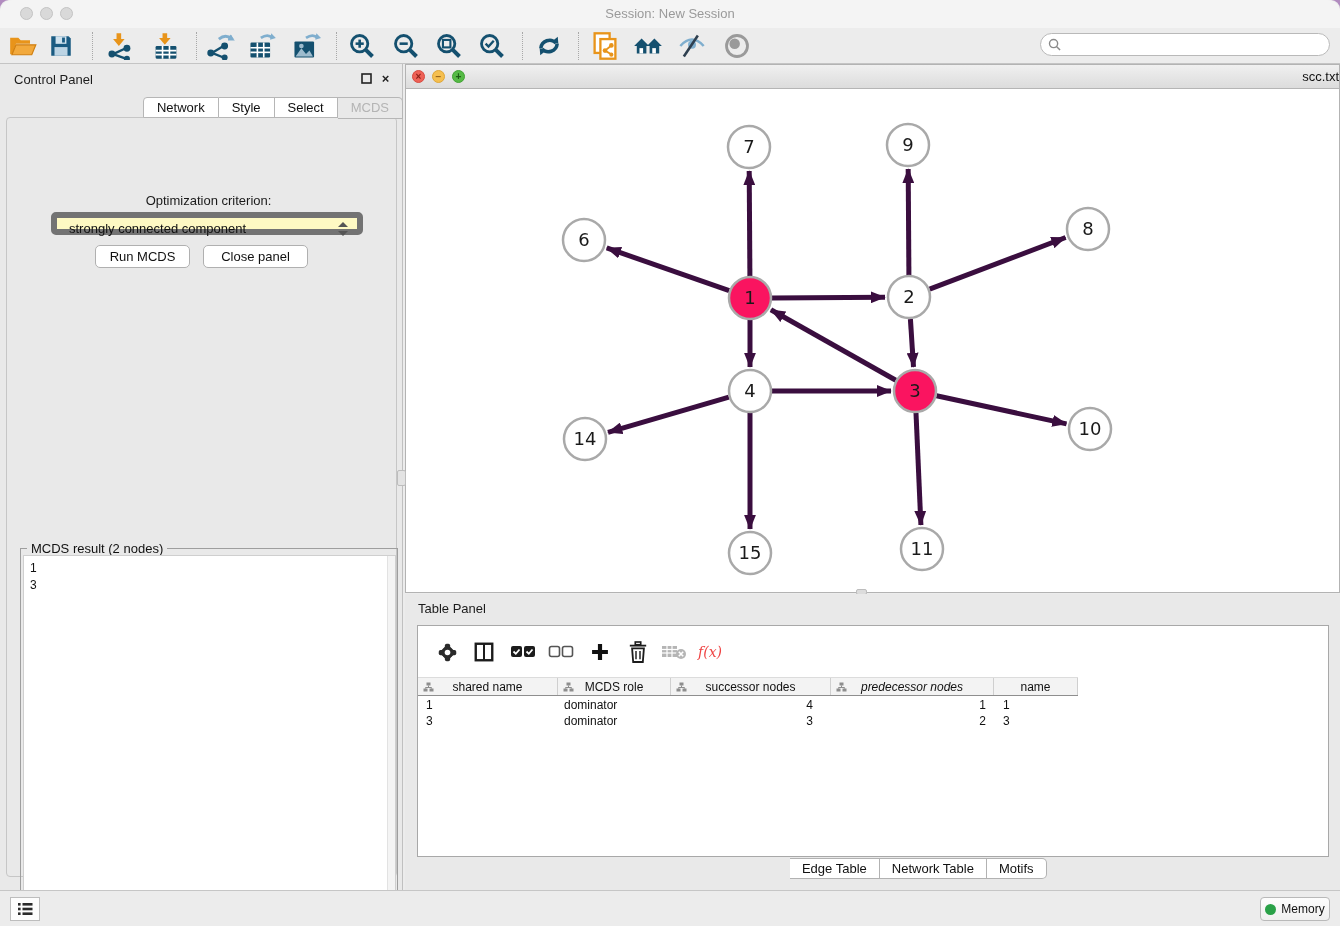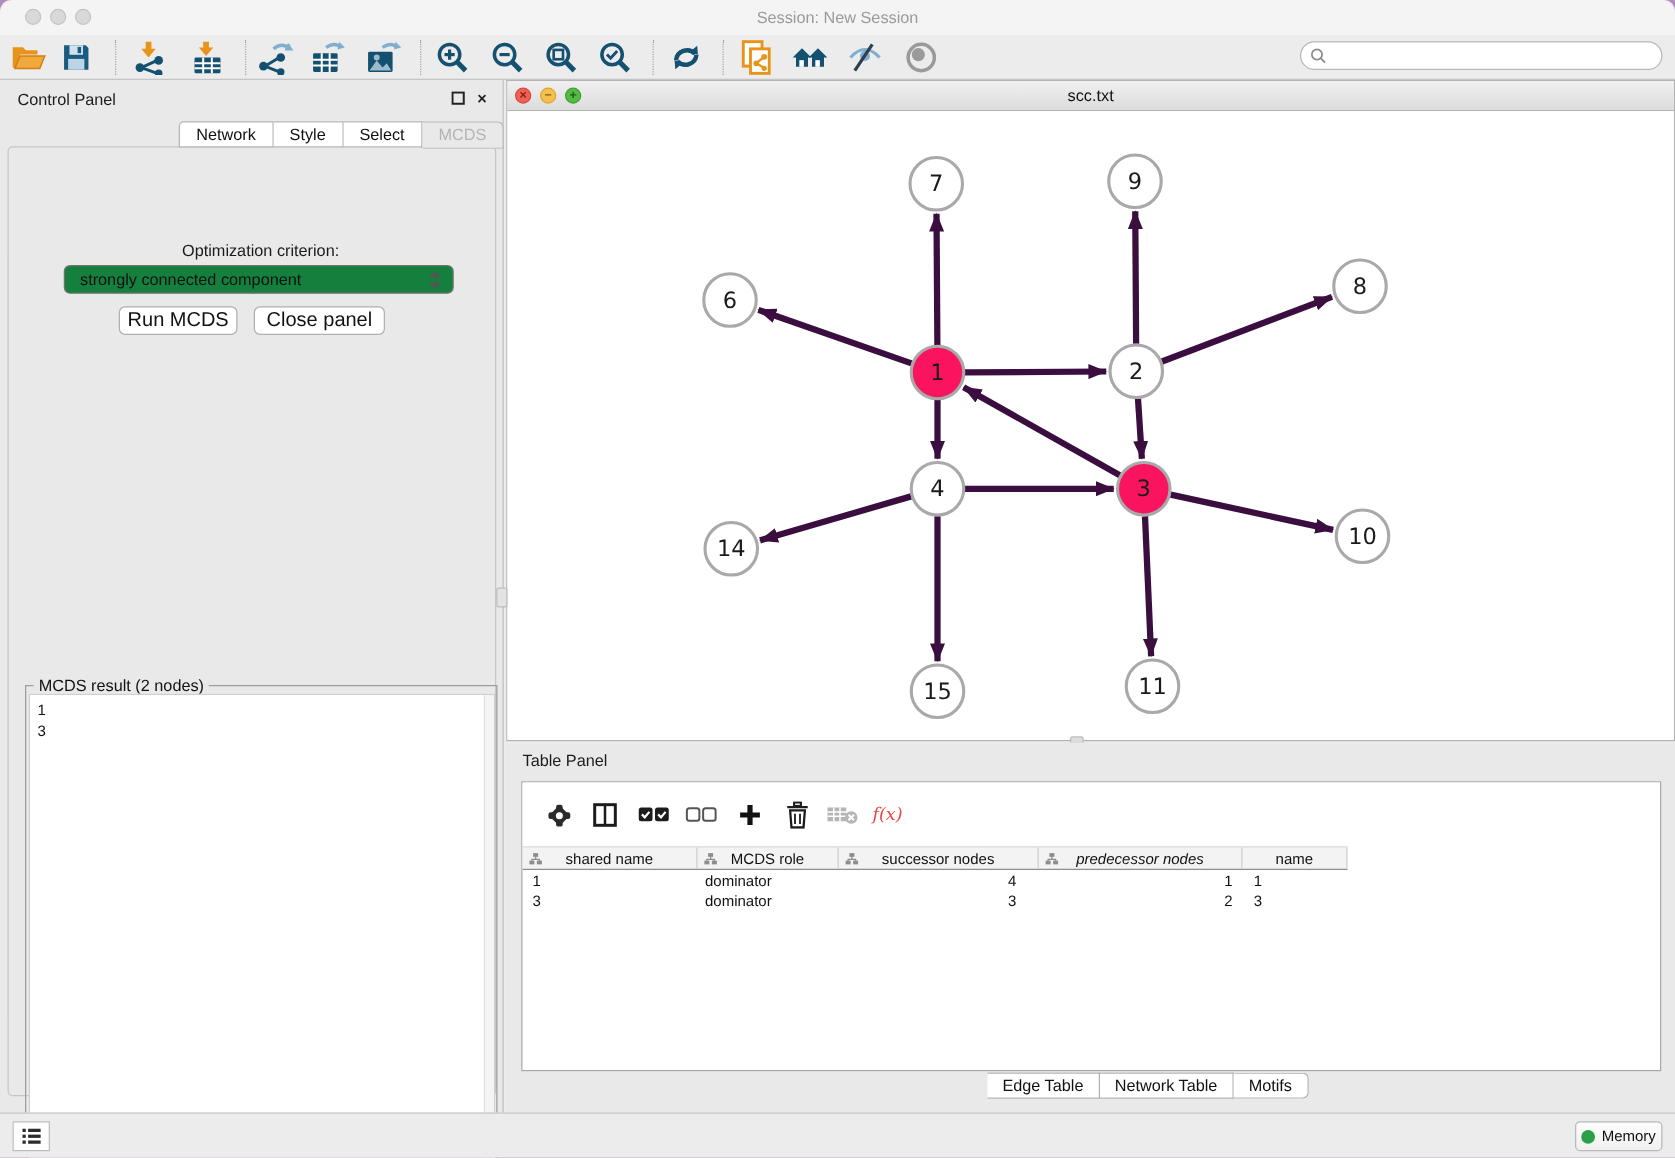--- a/index.html
+++ b/index.html
@@ -23,36 +23,36 @@
   
   .control-panel { position:absolute; left:0; top:64px; width:403px; height:826px; background:#e9e9e9; border-right:1px solid #c0c0c0; }
   .cp-header { position:absolute; left:14px; top:8px; font-size:13px; color:#1c1c1c; }
   .panel-btn { position:absolute; top:8px; width:13px; height:13px; display:flex; align-items:center; justify-content:center; font-size:13px; color:#222; }
   .cp-content { position:absolute; left:6px; top:53px; width:391px; height:760px; border:1px solid #c6c6c6; border-radius:4px; background:#e9e9e9; }
   .cp-tabs { position:absolute; left:0; top:33px; width:403px; height:21px; text-align:right; }
   .cp-tab { display:inline-block; vertical-align:top; height:21px; line-height:20px; padding:0 13px; background:#fff; border:1px solid #b6b6b6; border-left-width:0; font-size:13px; color:#111; position:relative; z-index:2; }
   .cp-tab:first-child { border-left-width:1px; border-radius:4px 0 0 0; }
   .cp-tab.active { background:#e9e9e9; color:#b4b4b4; border-radius:0 5px 0 0; height:22px; }
   .opt-label { position:absolute; left:0; top:75px; width:403px; text-align:center; font-size:13px; color:#1a1a1a; }
-  .opt-select { position:absolute; left:44px; top:94px; width:312px; height:23px; background:#15803d; border:1px solid #737373; border-radius:5px; font-size:13px; color:#111; line-height:21px; padding-left:12px; }
+  .opt-select { position:absolute; left:44px; top:94px; width:312px; height:23px; background:#fef9c3; border:6px solid #737373; border-radius:5px; font-size:13px; color:#111; line-height:21px; padding-left:12px; }
   .stepper { position:absolute; right:9px; top:3px; width:10px; height:16px; }
   .stepper i { position:absolute; left:0; width:0; height:0; border-left:5px solid transparent; border-right:5px solid transparent; }
   .stepper .up { top:1px; border-bottom:5px solid #555; }
   .stepper .dn { bottom:1px; border-top:5px solid #555; }
-  .cp-btn { position:absolute; top:127px; height:23px; background:#fff; border:1px solid #b0b0b0; border-radius:5px; font-size:16px; color:#111; text-align:center; line-height:21px; }
+  .cp-btn { position:absolute; top:127px; height:23px; background:#fff; border:1px solid #b0b0b0; border-radius:5px; font-size:13px; color:#111; text-align:center; line-height:21px; }
   .mcds-box { position:absolute; left:13px; top:430px; width:378px; height:381px; border:1px solid #9e9e9e; }
   .mcds-legend { position:absolute; left:6px; top:-8px; background:#e9e9e9; padding:0 4px; font-size:13px; color:#111; }
   .mcds-text { position:absolute; left:2px; top:6px; width:373px; height:372px; background:#fff; border:1px solid #cfcfcf; font-size:12px; color:#111; padding:4px 6px; white-space:pre; line-height:17px; }
   .mcds-scroll { position:absolute; right:0; top:0; width:8px; height:100%; background:#f4f4f4; border-left:1px solid #e2e2e2; }
 
   
   .net-window { position:absolute; left:405px; top:64px; width:935px; height:529px; background:#fff; border:1px solid #b3b3b3; }
   .net-titlebar { position:absolute; left:0; top:0; width:933px; height:24px; background:linear-gradient(#f0f0f0,#dcdcdc); border-bottom:1px solid #b5b5b5; }
   .tl2 { position:absolute; top:5px; width:13px; height:13px; border-radius:50%; font-size:10px; font-weight:bold; text-align:center; line-height:12px; }
-  .net-title { position:absolute; top:4px; left:0; width:100%; text-align:center; font-size:13px; color:#111; }
+  .net-title { position:absolute; top:4px; left:0; width:100%; text-align:right; font-size:13px; color:#111; }
   .net-canvas { position:absolute; left:0; top:24px; width:933px; height:503px; background:#fff; }
   .net-canvas svg { display:block; }
 
   
   .vsplit-handle { position:absolute; left:397px; top:470px; width:9px; height:16px; background:#e3e3e3; border:1px solid #bdbdbd; border-radius:2px; }
   .hsplit-handle { position:absolute; left:856px; top:589px; width:11px; height:6px; background:#dcdcdc; border:1px solid #bdbdbd; border-radius:2px; }
 
   
   .table-panel { position:absolute; left:405px; top:594px; width:935px; height:296px; background:#e9e9e9; }
   .tp-header { position:absolute; left:13px; top:7px; font-size:13px; color:#1c1c1c; }

